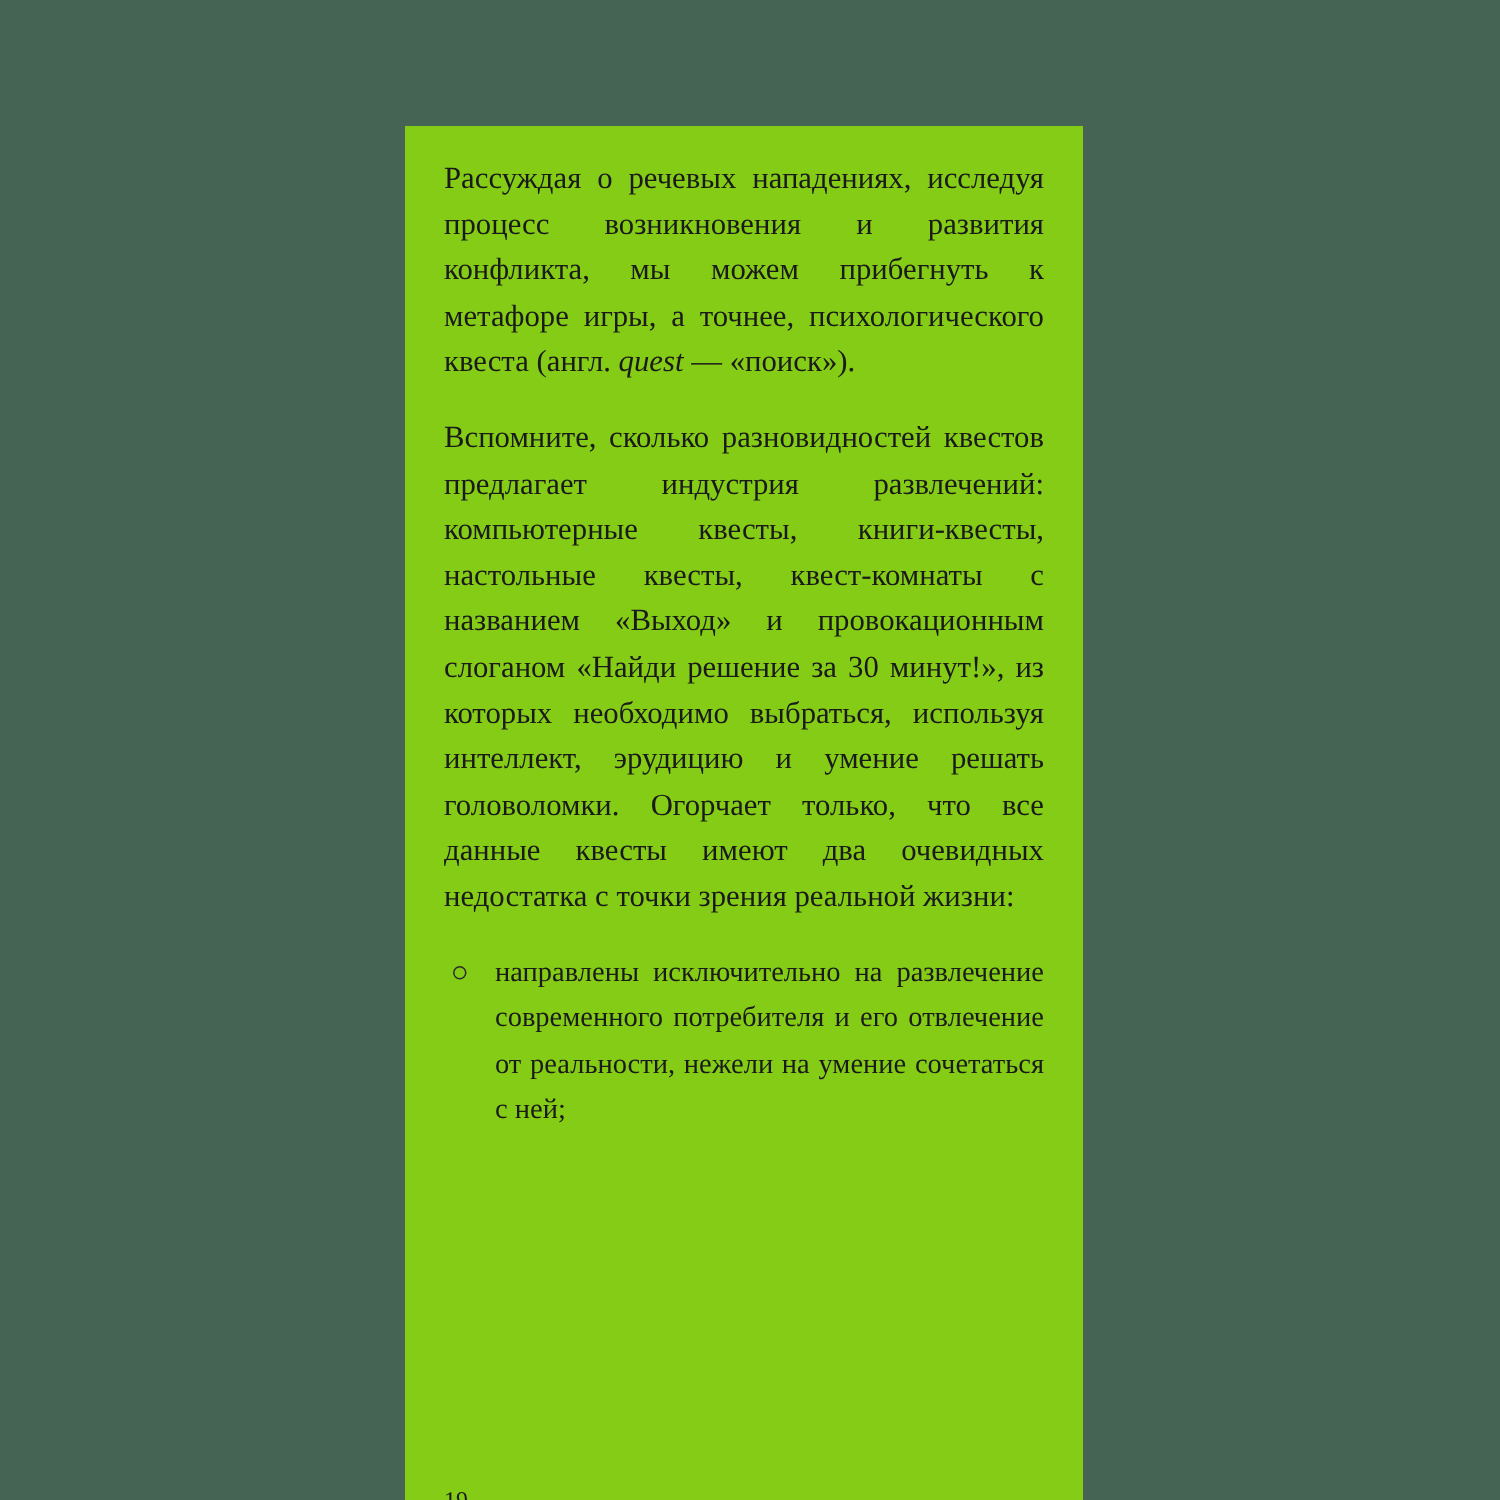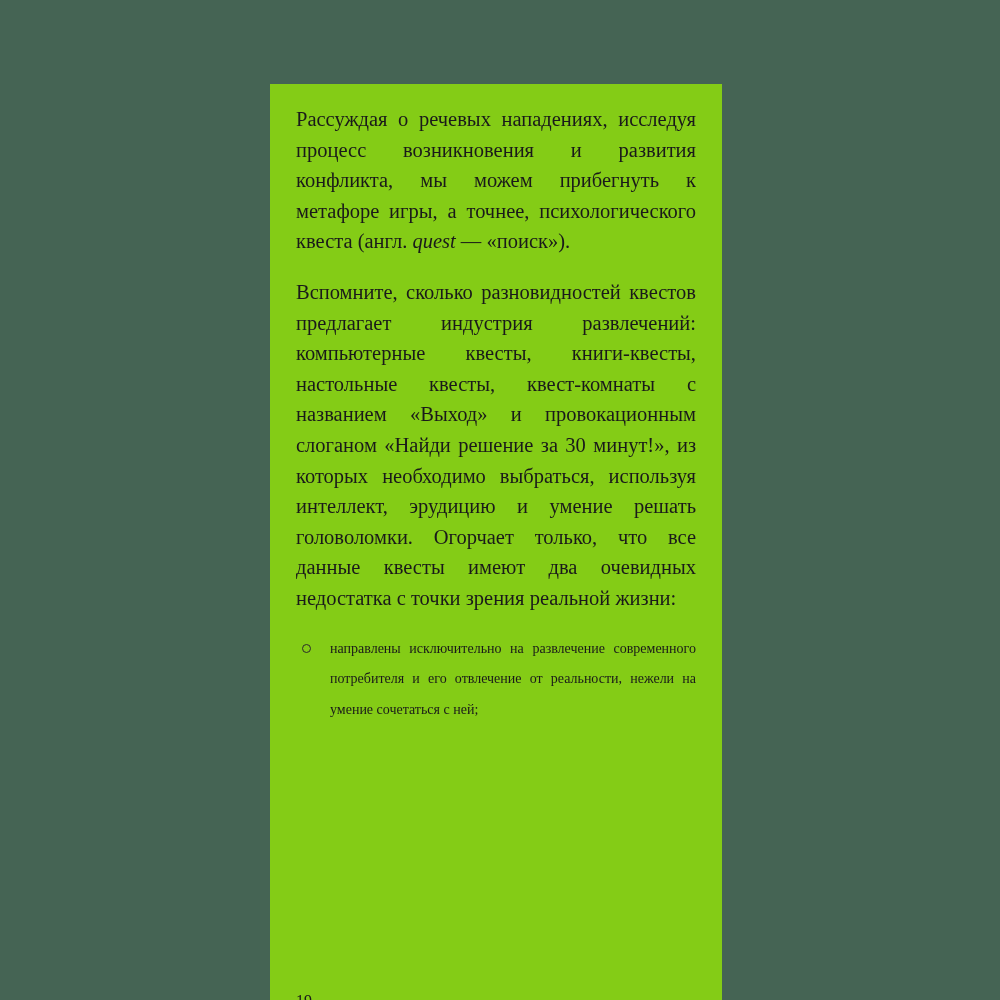--- a/index.html
+++ b/index.html
@@ -43,21 +43,21 @@
   }
   .bullet-list {
     margin: 0 0 20px 0;
     padding: 0;
     list-style: none;
   }
   .bullet-item {
     position: relative;
     padding-left: 34px;
     font-family: "Liberation Serif", serif;
-    font-size: 14px;
+    font-size: 19px;
     line-height: 30.6px;
     color: #1a1a1a;
     text-align: justify;
     margin-bottom: 18px;
   }
   .bullet-item:last-child {
     margin-bottom: 0;
   }
   .bullet-marker {
     position: absolute;

